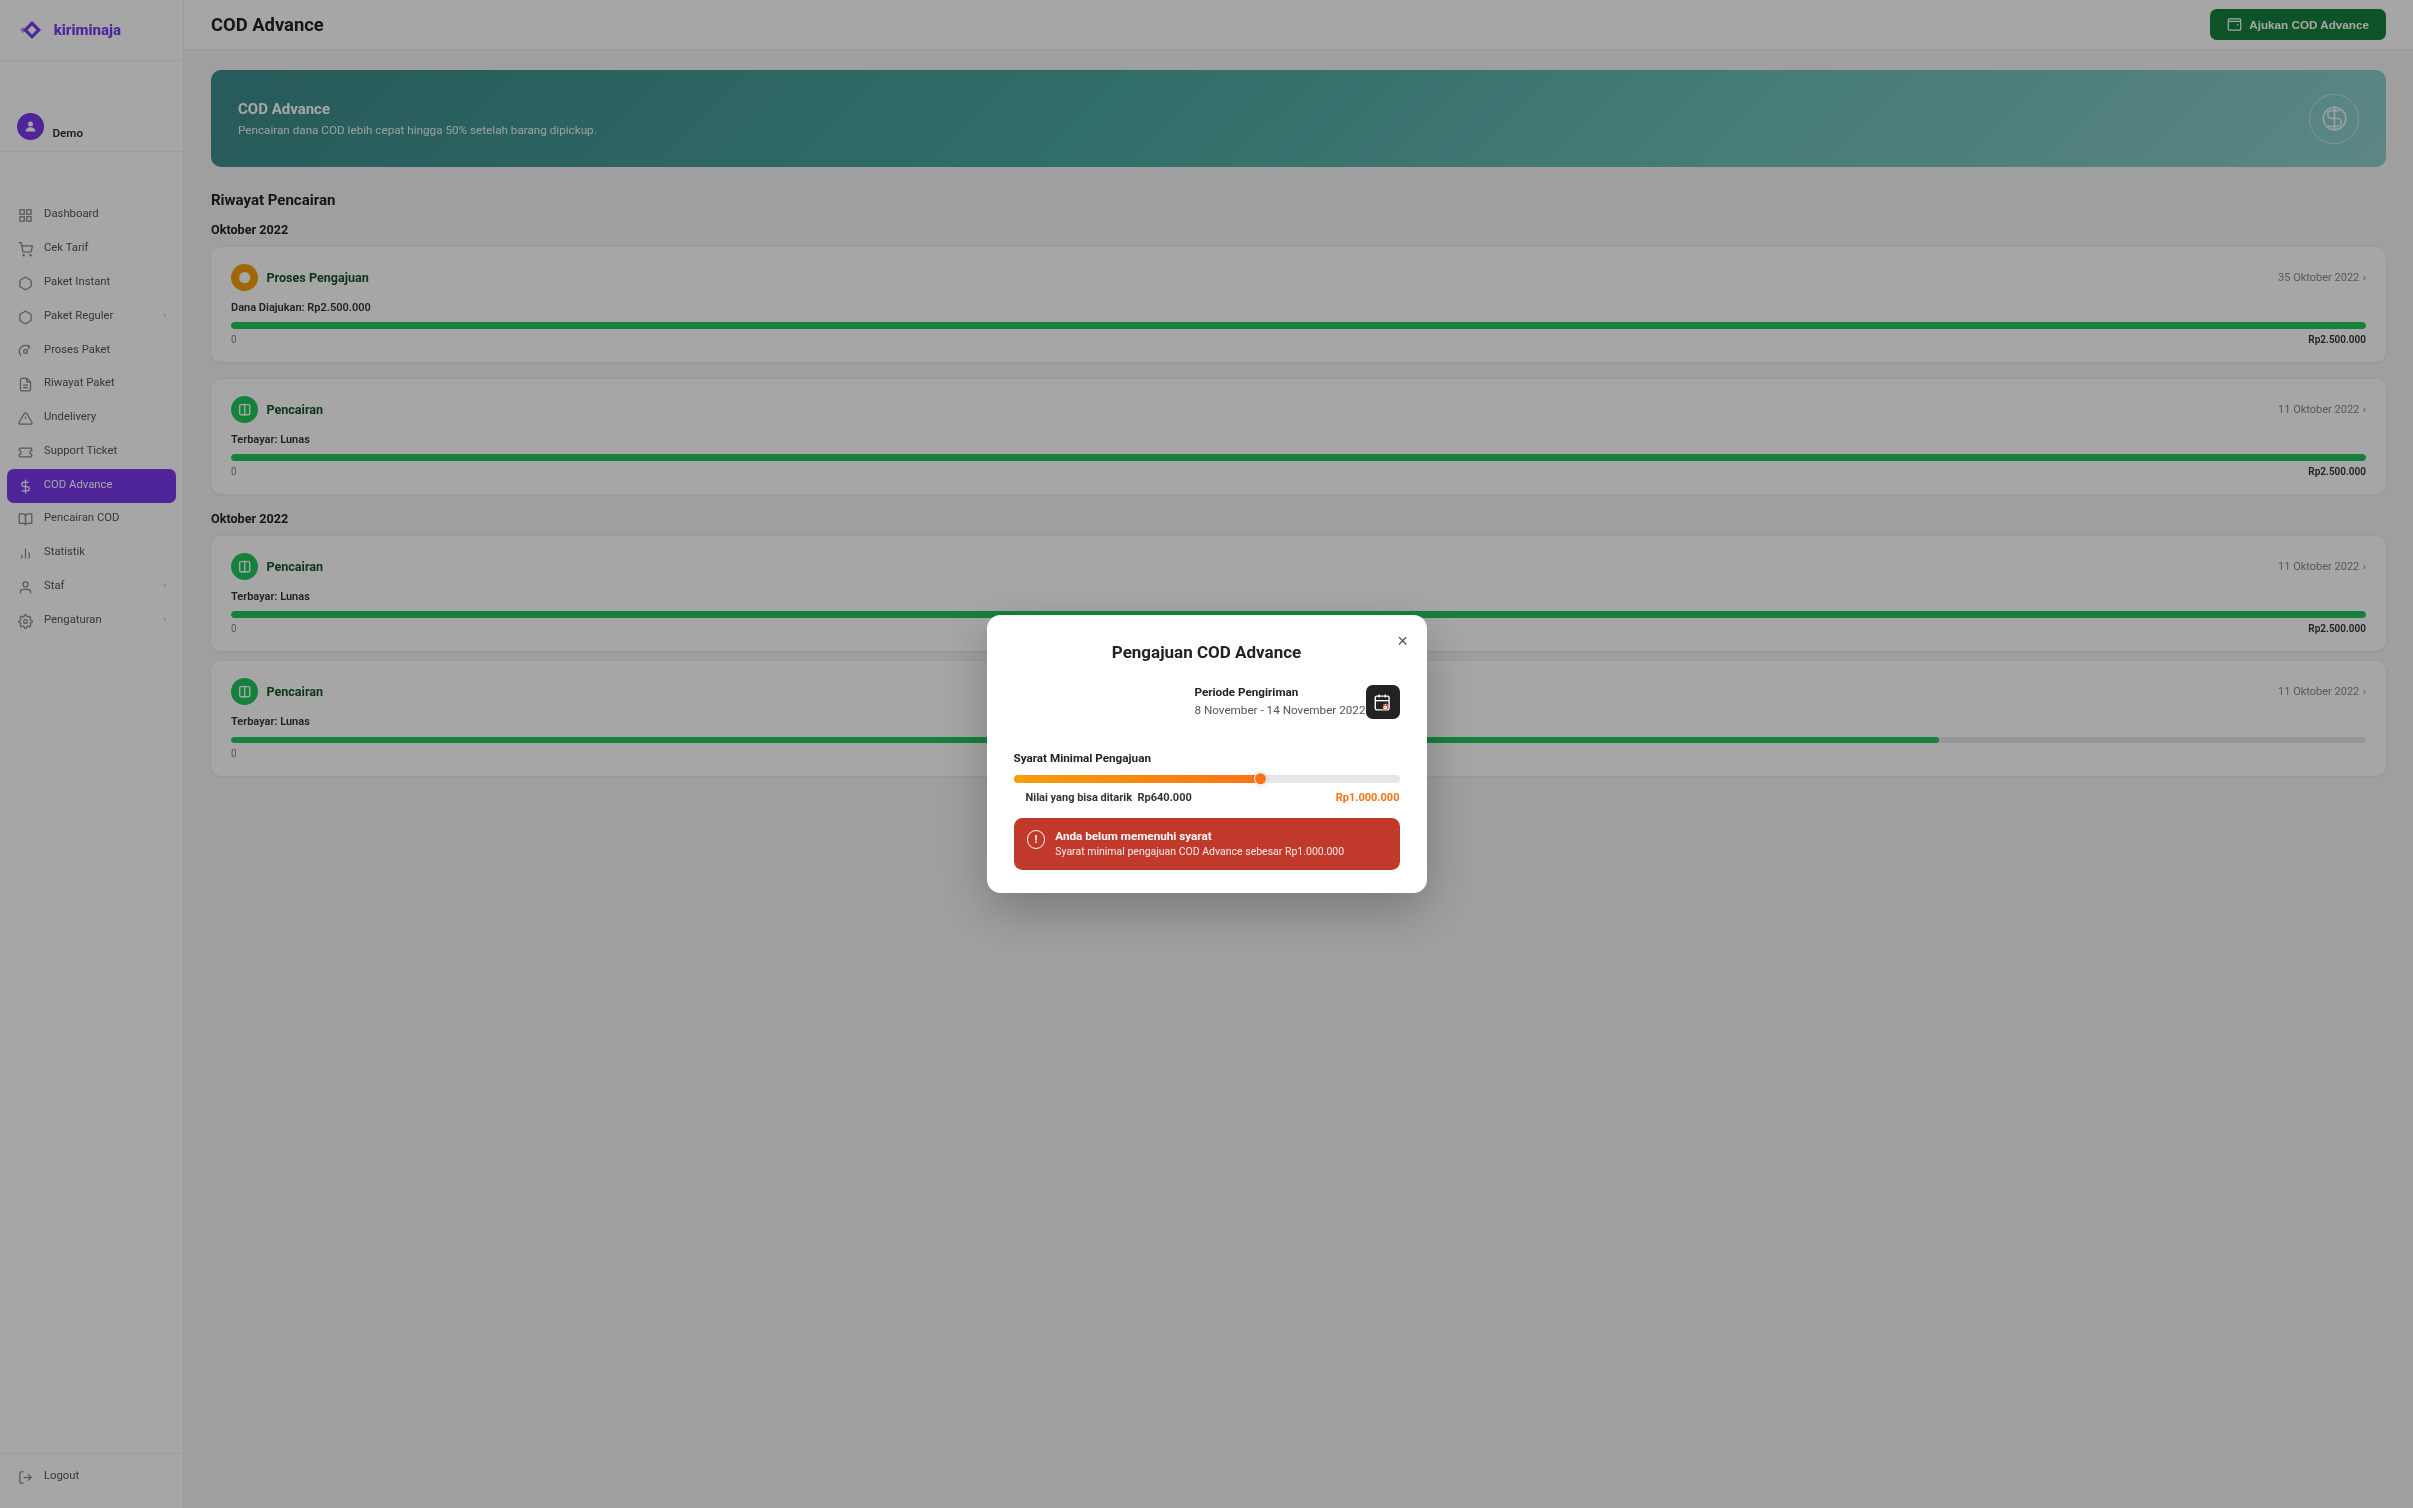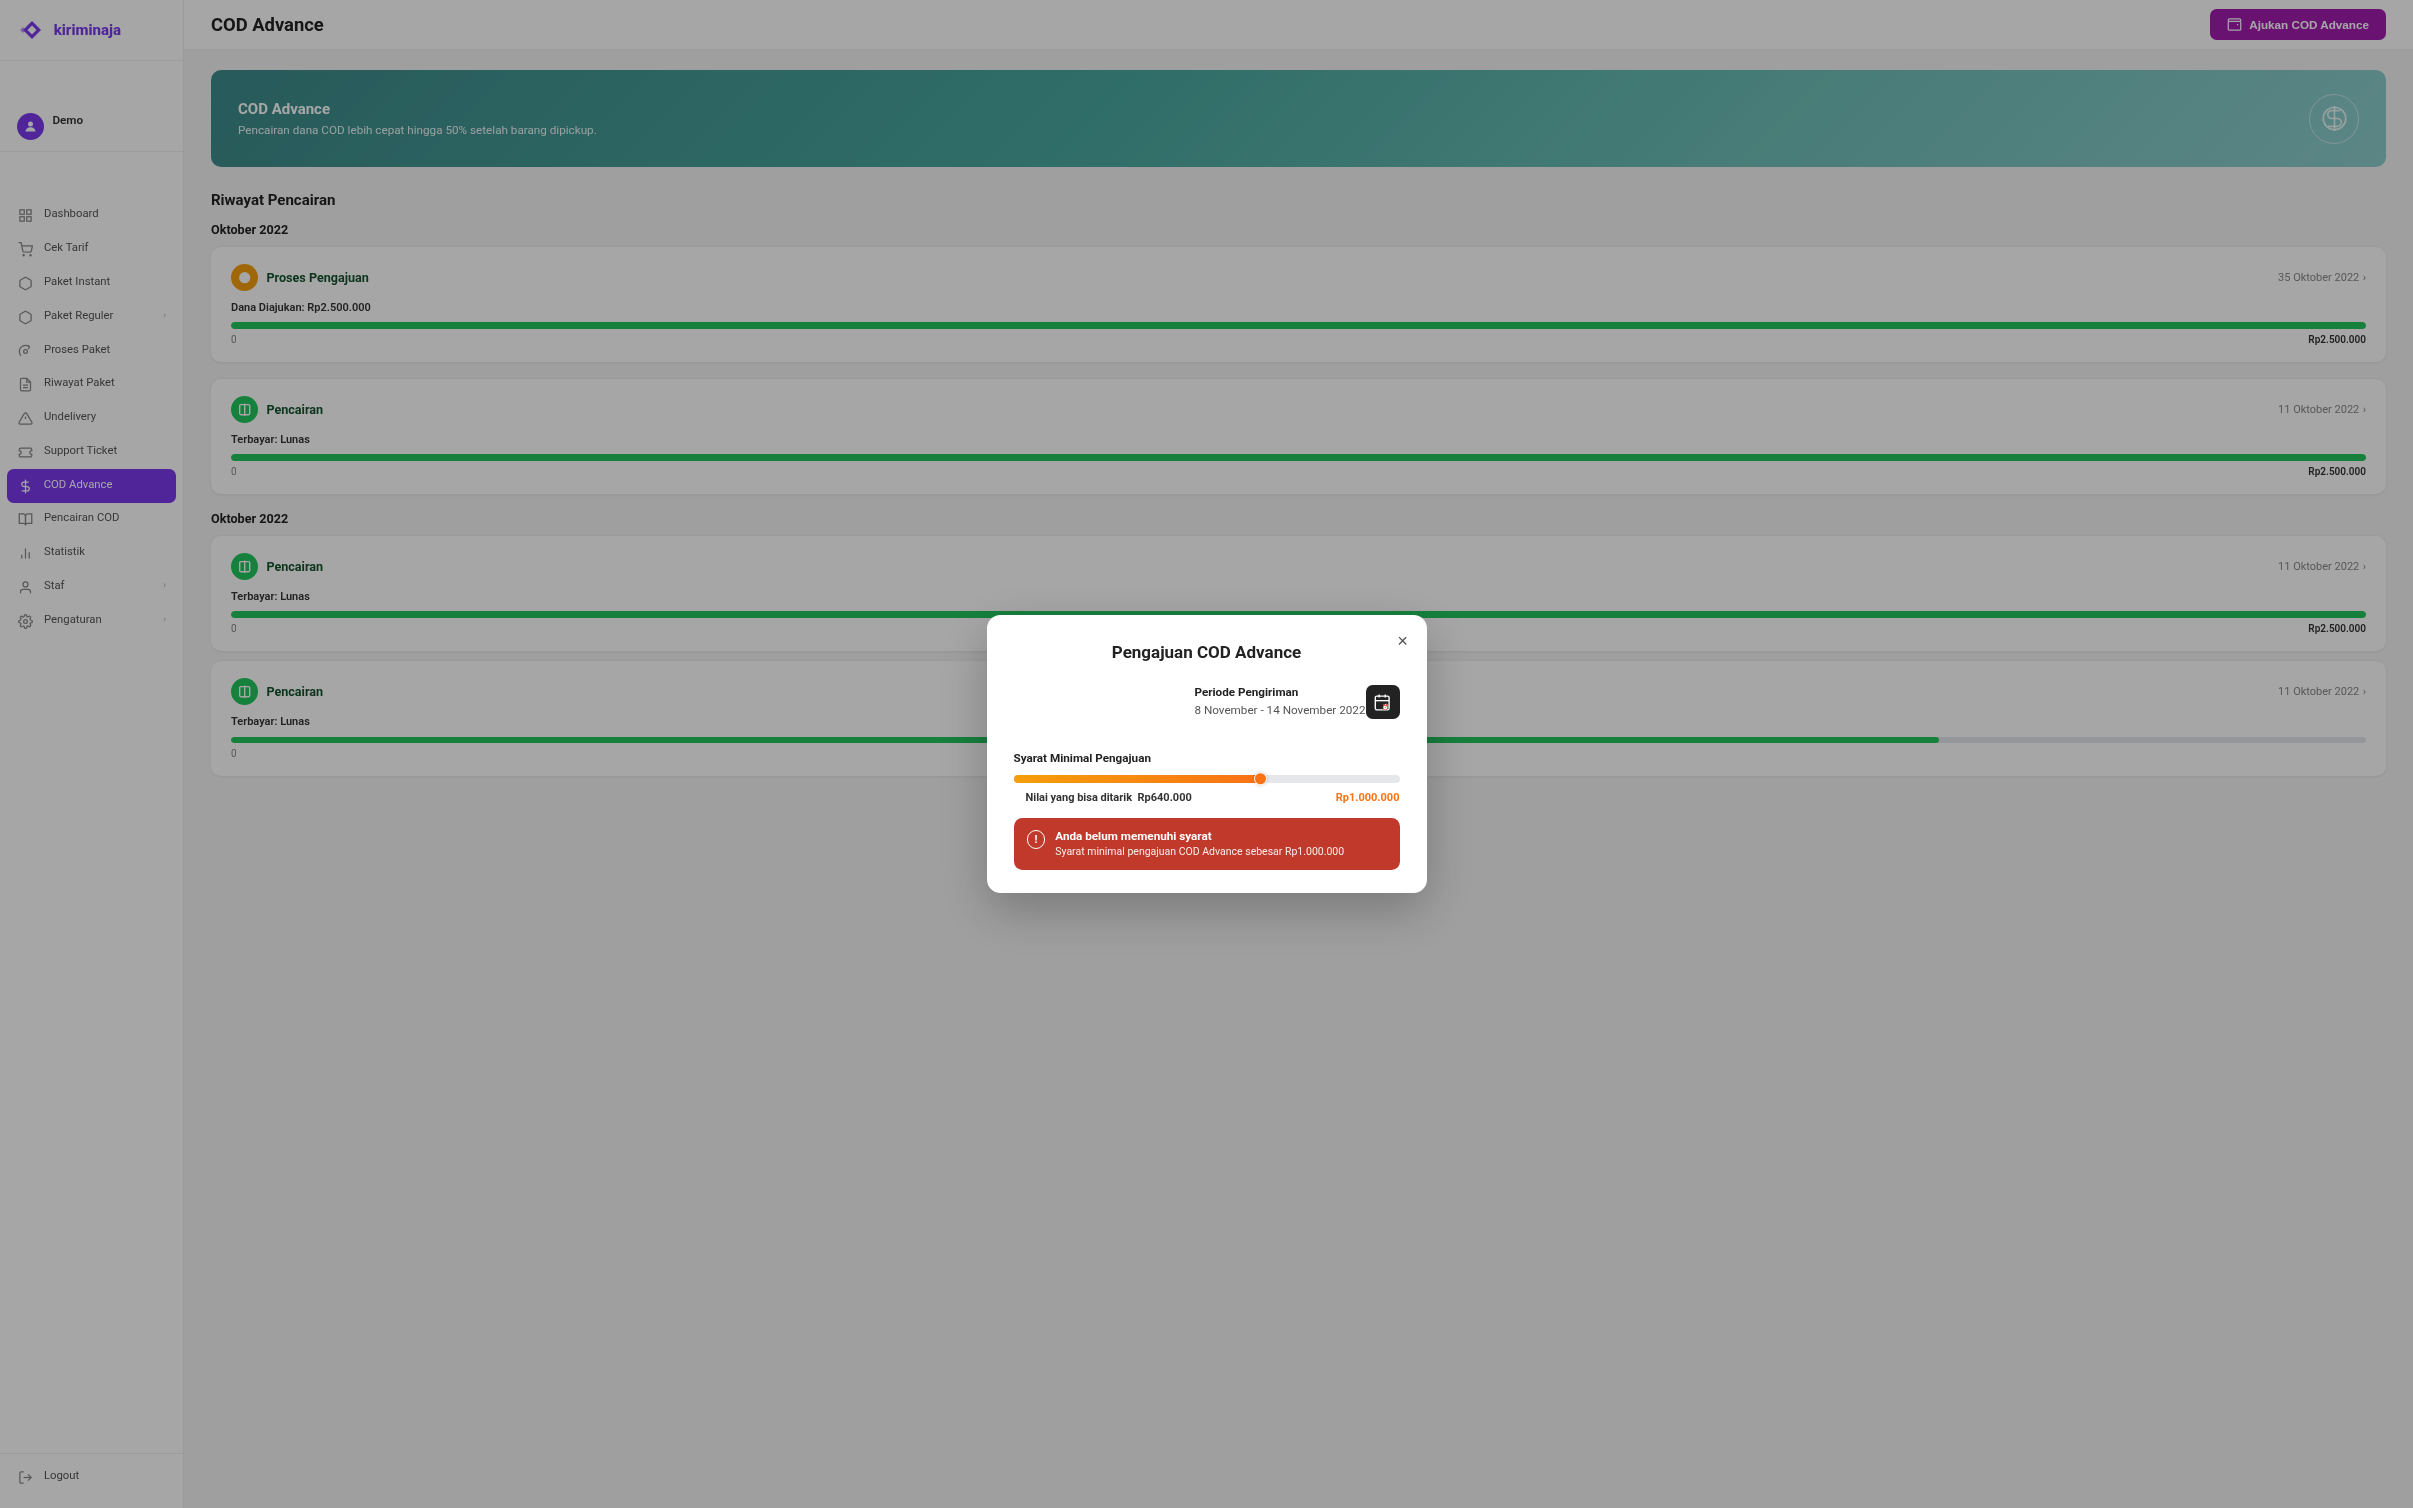--- a/index.html
+++ b/index.html
@@ -31,21 +31,21 @@
       gap: 6.7px;
       border-bottom: 0.8px solid #f0f0f0;
     }
     .logo-icon {
       width: 30px;
       height: 30px;
     }
     .sidebar-user {
       padding: 11.7px 17px;
       display: flex;
-      align-items: flex-start;
+      align-items: flex-end;
       gap: 8.4px;
       border-bottom: 0.8px solid #f0f0f0;
     }
     .user-avatar {
       width: 27px;
       height: 27px;
       border-radius: 50%;
       background: #7c3aed;
       display: flex;
       align-items: center;
@@ -118,21 +118,21 @@
       align-items: center;
       justify-content: space-between;
       flex-shrink: 0;
     }
     .page-title {
       font-size: 18.4px;
       font-weight: 700;
       color: #222;
     }
     .btn-primary {
-      background: #a21caf;
+      background: #15803d;
       color: white;
       border: none;
       border-radius: 6.7px;
       padding: 8.4px 17px;
       font-size: 11.7px;
       font-weight: 600;
       cursor: pointer;
       display: flex;
       align-items: center;
       gap: 7px;

